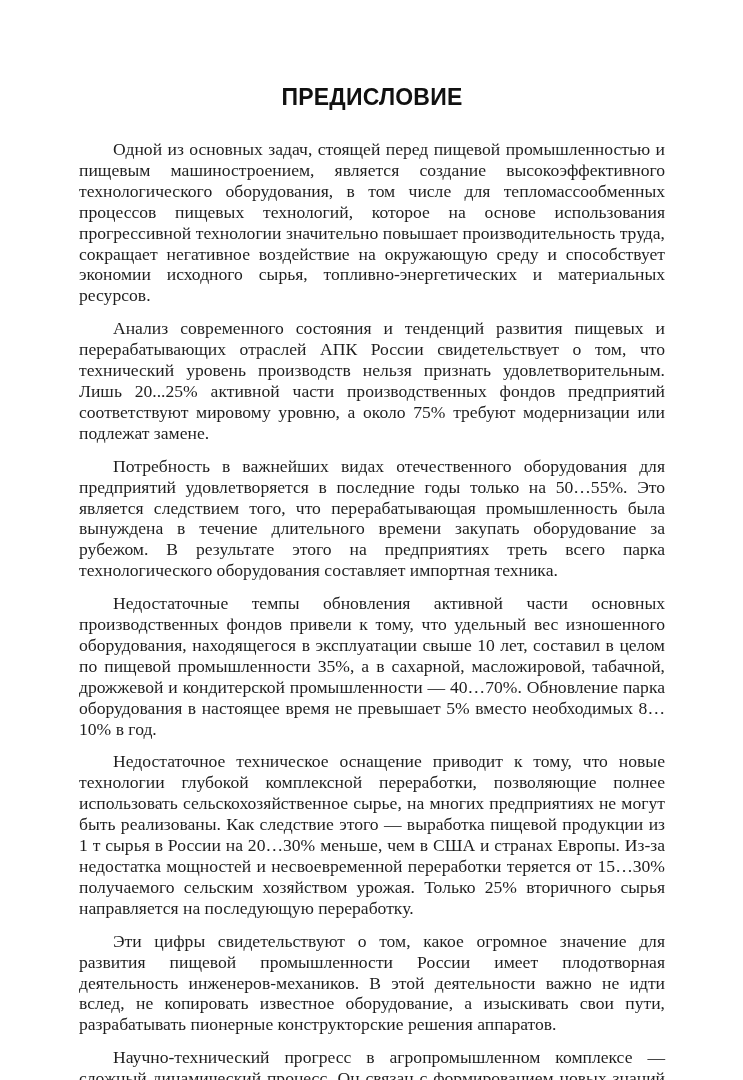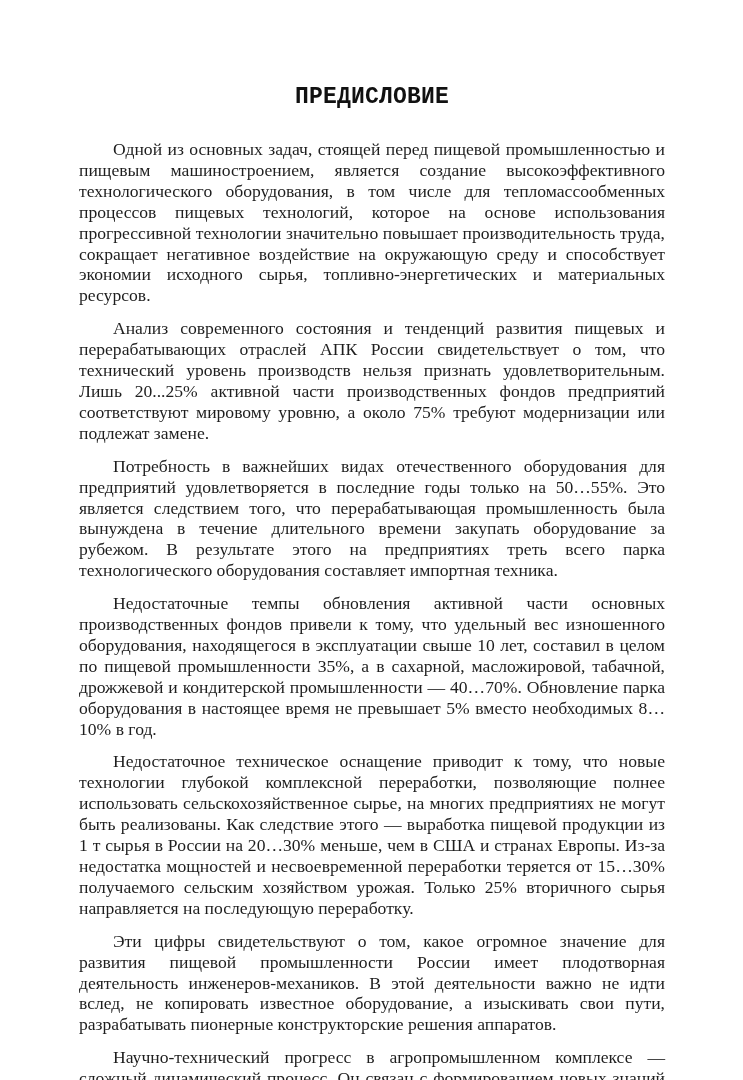--- a/index.html
+++ b/index.html
@@ -19,21 +19,21 @@
       left: 67px;
       top: 0;
       width: 610px;
     }
     .title {
       position: absolute;
       left: 0;
       top: 84px;
       width: 610px;
       text-align: center;
-      font-family: Liberation Mono, monospace;
+      font-family: Liberation Sans, sans-serif;
       font-weight: bold;
       font-size: 23px;
       letter-spacing: 0.2px;
       color: #111;
       margin: 0;
     }
     .body-text {
       position: absolute;
       left: 0;
       top: 127px;

